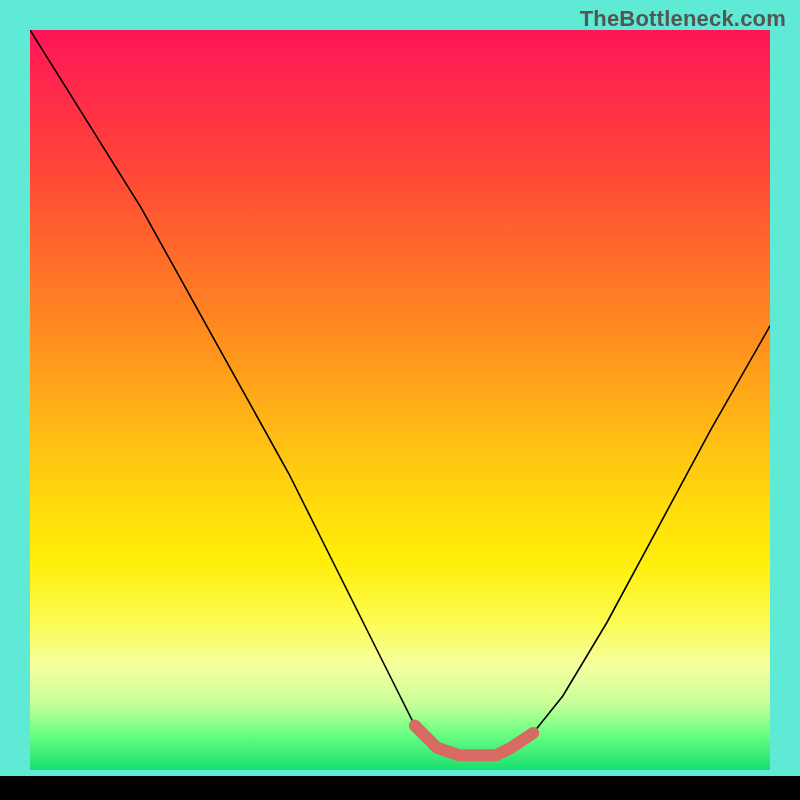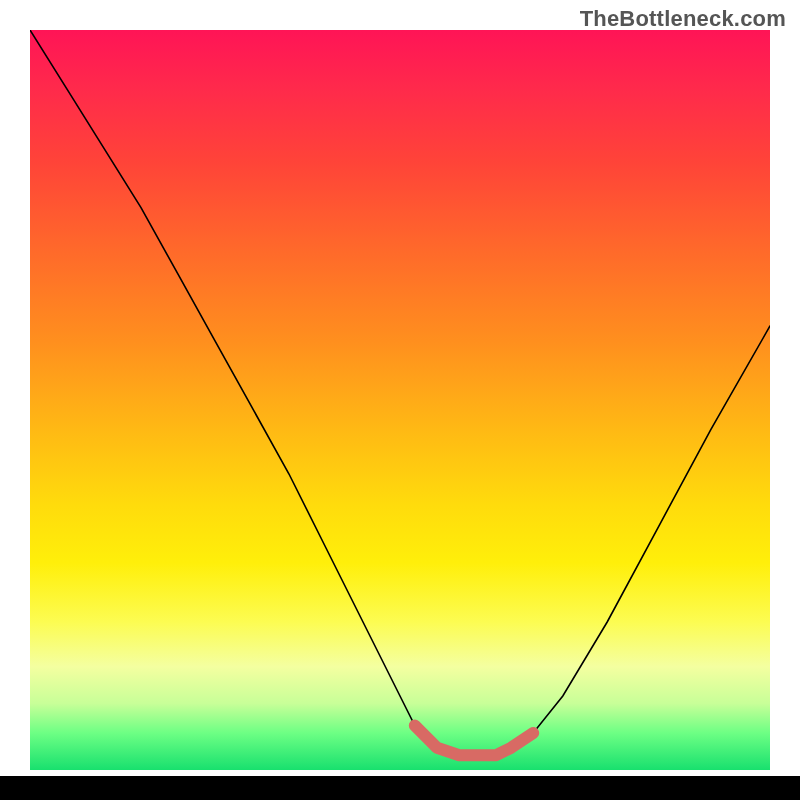--- a/index.html
+++ b/index.html
@@ -7,21 +7,21 @@
     padding: 0;
     width: 800px;
     height: 800px;
     background: #000;
     font-family: Arial, Helvetica, sans-serif;
   }
   .frame {
     position: relative;
     width: 800px;
     height: 776px;
-    background: #ffffff;
+    background: #5eead4;
   }
   .watermark {
     position: absolute;
     top: 6px;
     right: 14px;
     color: #555;
     font-size: 22px;
     font-weight: 600;
     letter-spacing: 0.2px;
     z-index: 5;

